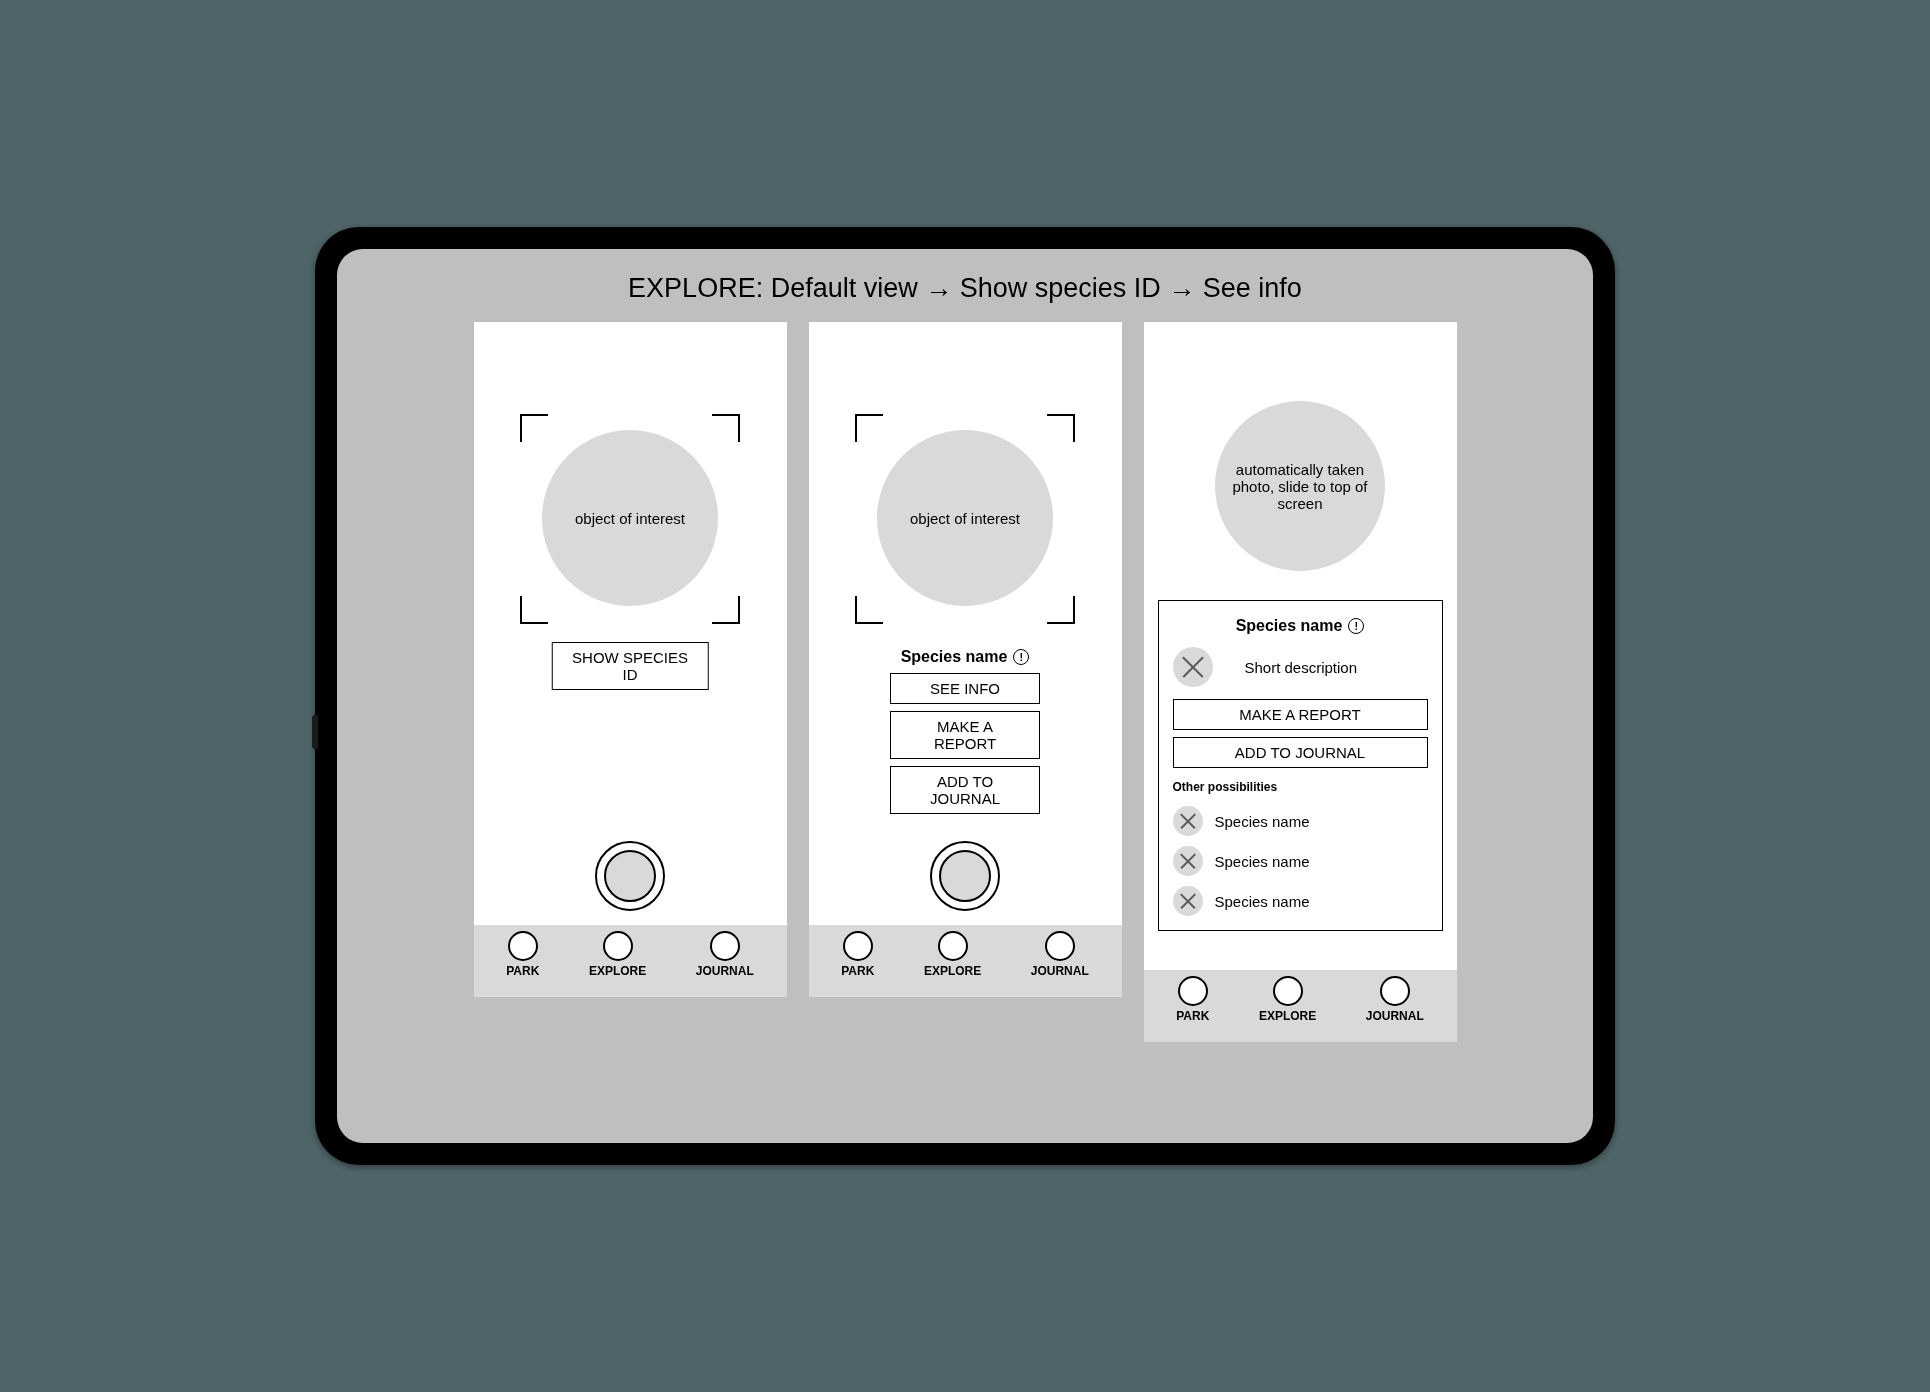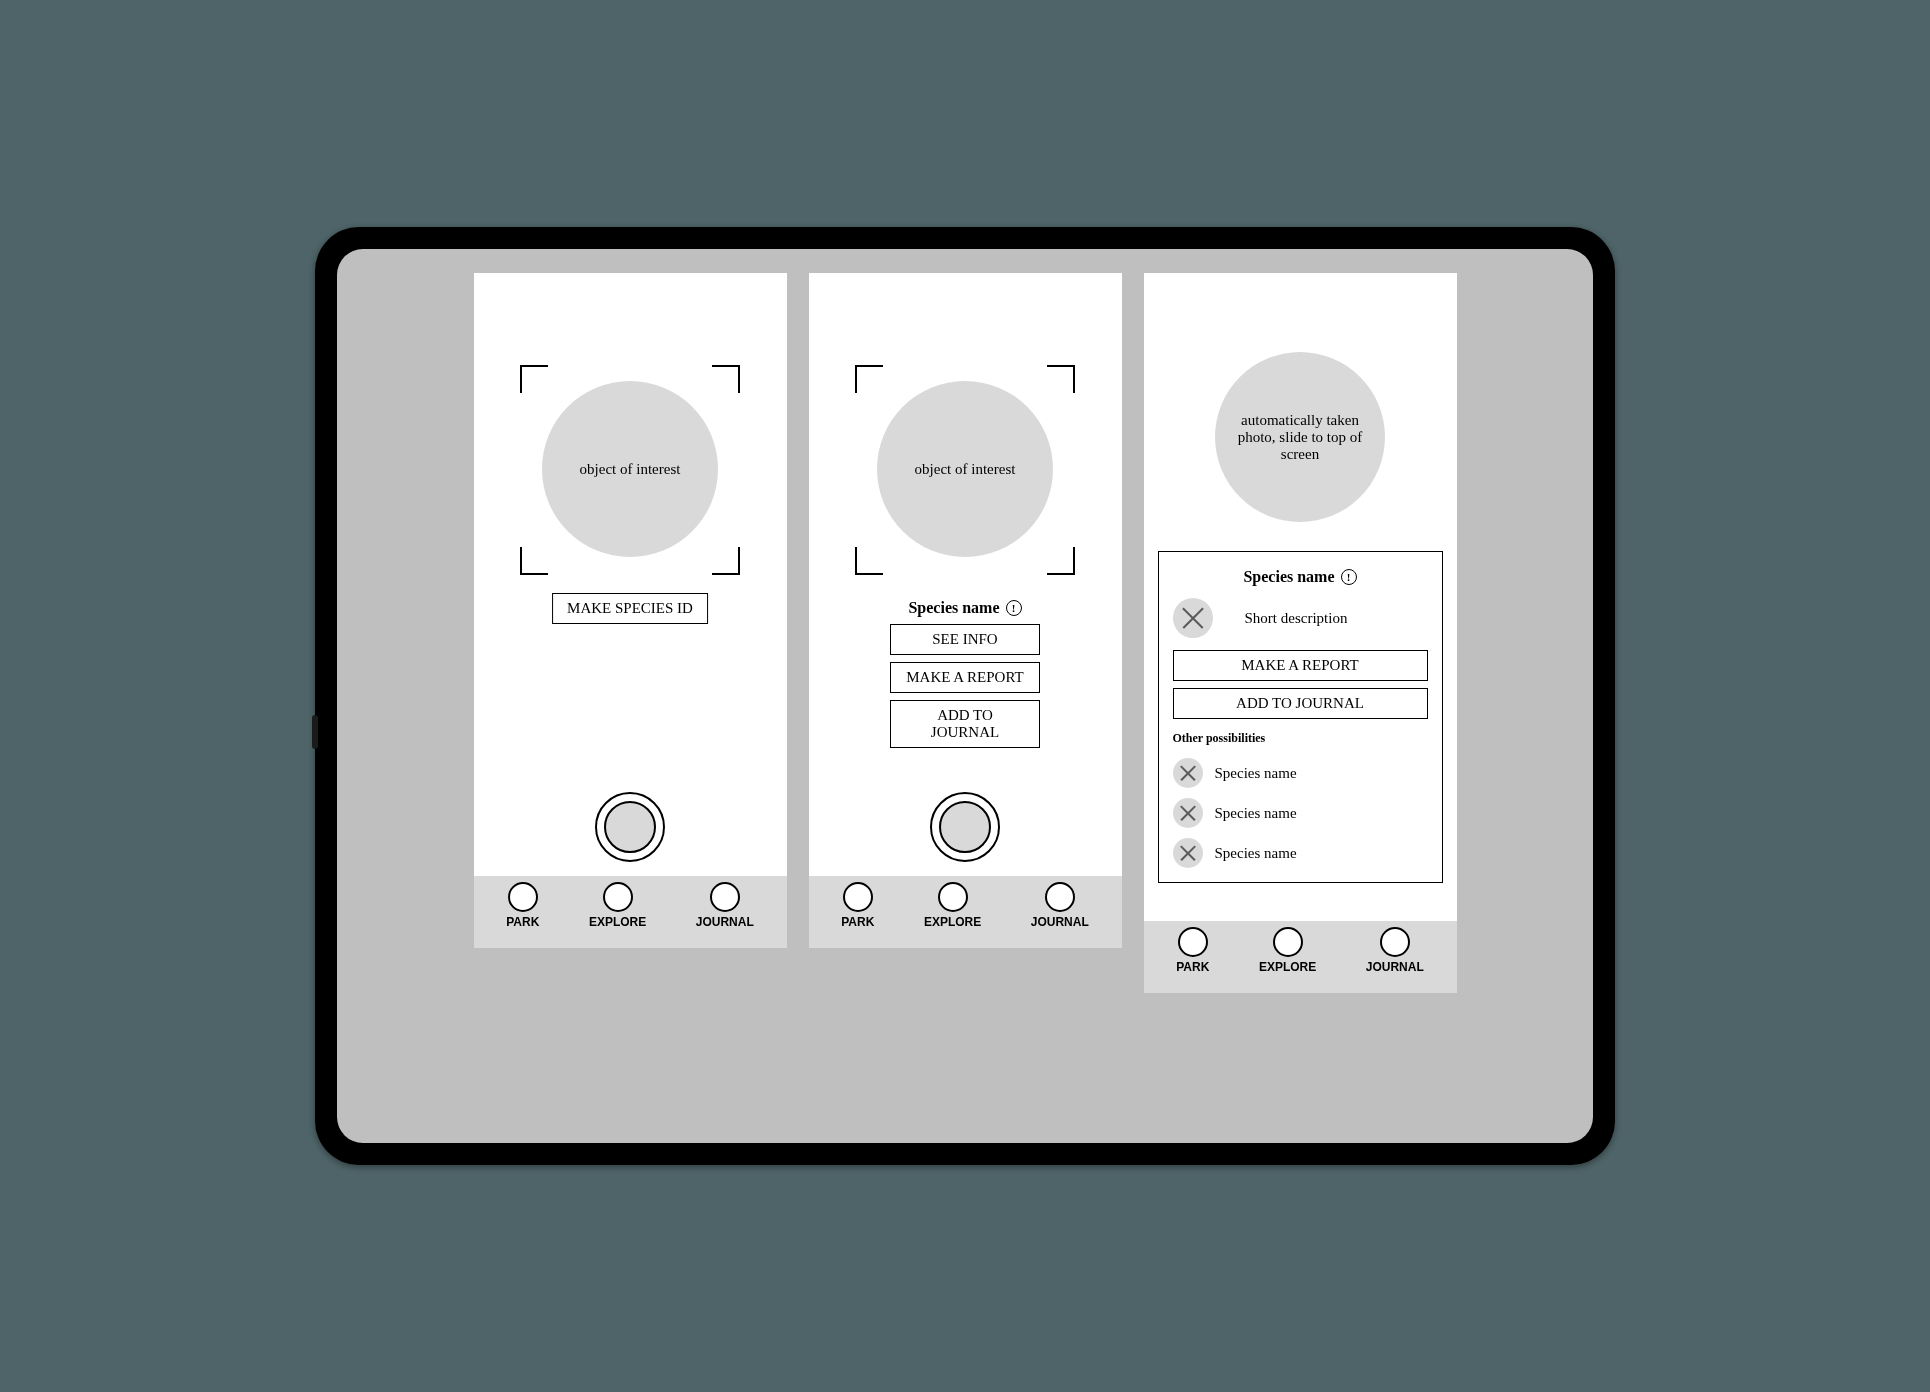--- a/index.html
+++ b/index.html
@@ -53,21 +53,21 @@
   .phone {
     width: 313px;
     background: #fff;
     display: flex;
     flex-direction: column;
     font-size: 15px;
     color: #000;
   }
   .phone-a, .phone-b { height: 675px; }
   .phone-c { height: 720px; }
-  .canvas { flex: 1; position: relative; background: #fff; font-family: Liberation Serif, serif; }
+  .canvas { flex: 1; position: relative; background: #fff; }
   .brackets {
     position: absolute;
     left: 50%; top: 92px;
     transform: translateX(-50%);
     width: 220px; height: 210px;
   }
   .br { position: absolute; width: 28px; height: 28px; border: 2px solid #000; }
   .br.tl { top:0; left:0; border-right:none; border-bottom:none; }
   .br.tr { top:0; right:0; border-left:none; border-bottom:none; }
   .br.bl { bottom:0; left:0; border-right:none; border-top:none; }
@@ -168,33 +168,34 @@
   .wide-btn { width: 100%; }
   .section-h { font-weight:700; font-size:12px; }
   .poss { display:flex; flex-direction:column; gap:10px; }
   .poss-row { display:flex; align-items:center; gap:12px; font-size:15px; }
 </style>
 </head>
 <body>
 
 <div class="tablet">
   <div class="screen">
+    <div class="title">EXPLORE: Default view → Show species ID → See info</div>
 
     <div class="phones">
 
       <div class="phone phone-a">
         <div class="canvas">
           <div class="brackets">
             <div class="br tl"></div>
               <div class="br tr"></div>
               <div class="br bl"></div>
               <div class="br br2"></div>
           </div>
           <div class="obj">object of interest</div>
-          <div class="btn btn-center" style="top:320px;">MAKE SPECIES ID</div>
+          <div class="btn btn-center" style="top:320px;">SHOW SPECIES ID</div>
           <div class="shutter">
               <span></span>
             </div>
         </div>
         <div class="navbar">
           <div class="navitem">
               <span class="dot"></span>
               <span>PARK</span>
             </div>
           <div class="navitem">

